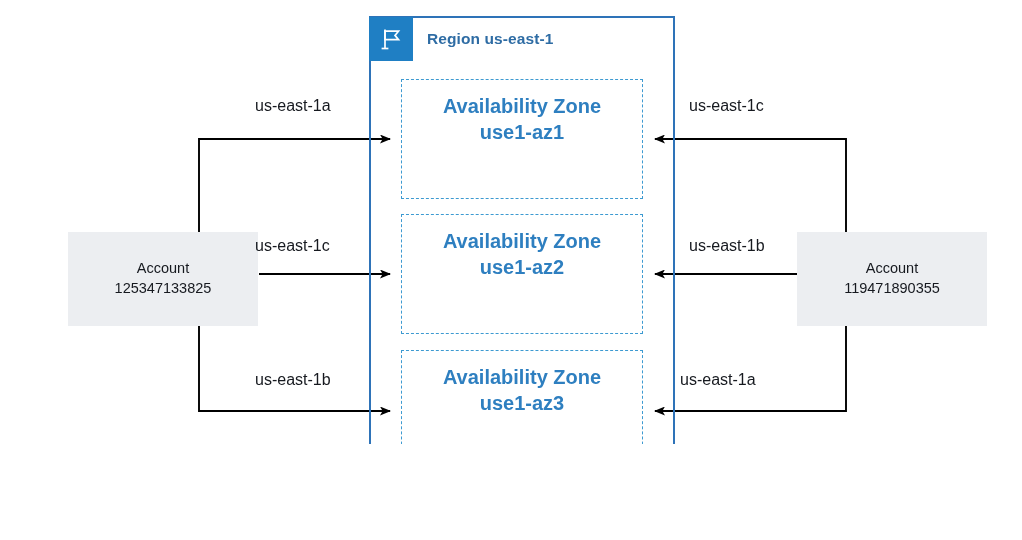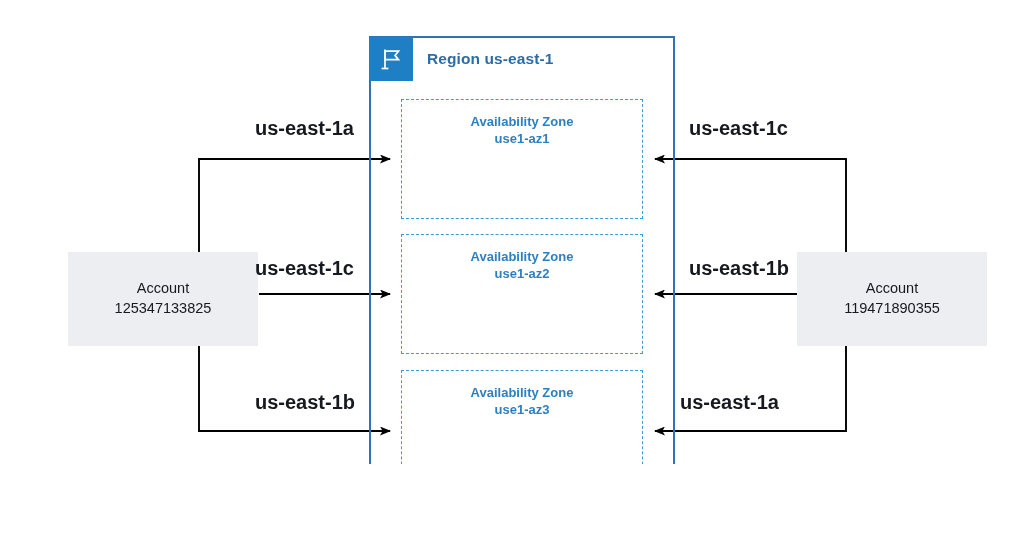--- a/index.html
+++ b/index.html
@@ -9,21 +9,20 @@
   }
   body {
     font-family: "Liberation Sans", sans-serif;
   }
   #canvas {
     position: relative;
     width: 1022px;
     height: 444px;
     background: #ffffff;
     overflow: hidden;
-    margin-top: 20px;
   }
   svg.wires {
     position: absolute;
     left: 0;
     top: 0;
     width: 1022px;
     height: 540px;
     pointer-events: none;
   }
 
@@ -76,21 +75,21 @@
     box-sizing: border-box;
     background: transparent;
     display: flex;
     align-items: flex-start;
     justify-content: center;
   }
   .az-label {
     margin-top: 14px;
     text-align: center;
     color: #2e7fc0;
-    font-size: 13px;
+    font-size: 20px;
     font-weight: bold;
     line-height: 1.28;
     white-space: nowrap;
   }
   #az-1 { top: 79px; }
   #az-2 { top: 214px; }
   #az-3 { top: 350px; }
 
   
   .account-box {
@@ -111,24 +110,23 @@
     font-size: 14.5px;
     line-height: 1.35;
     white-space: nowrap;
   }
   .account-label .acct-num { display: block; }
 
   
   .edge-label {
     position: absolute;
     color: #16191f;
-    font-size: 20px;
+    font-size: 16px;
     white-space: nowrap;
     text-align: center;
-    font-weight: bold;
   }
   #edge-label-l1 { left: 255px; top: 97px; }
   #edge-label-l2 { left: 255px; top: 237px; }
   #edge-label-l3 { left: 255px; top: 371px; }
   #edge-label-r1 { left: 689px; top: 97px; }
   #edge-label-r2 { left: 689px; top: 237px; }
   #edge-label-r3 { left: 680px; top: 371px; }
 </style>
 </head>
 <body>

